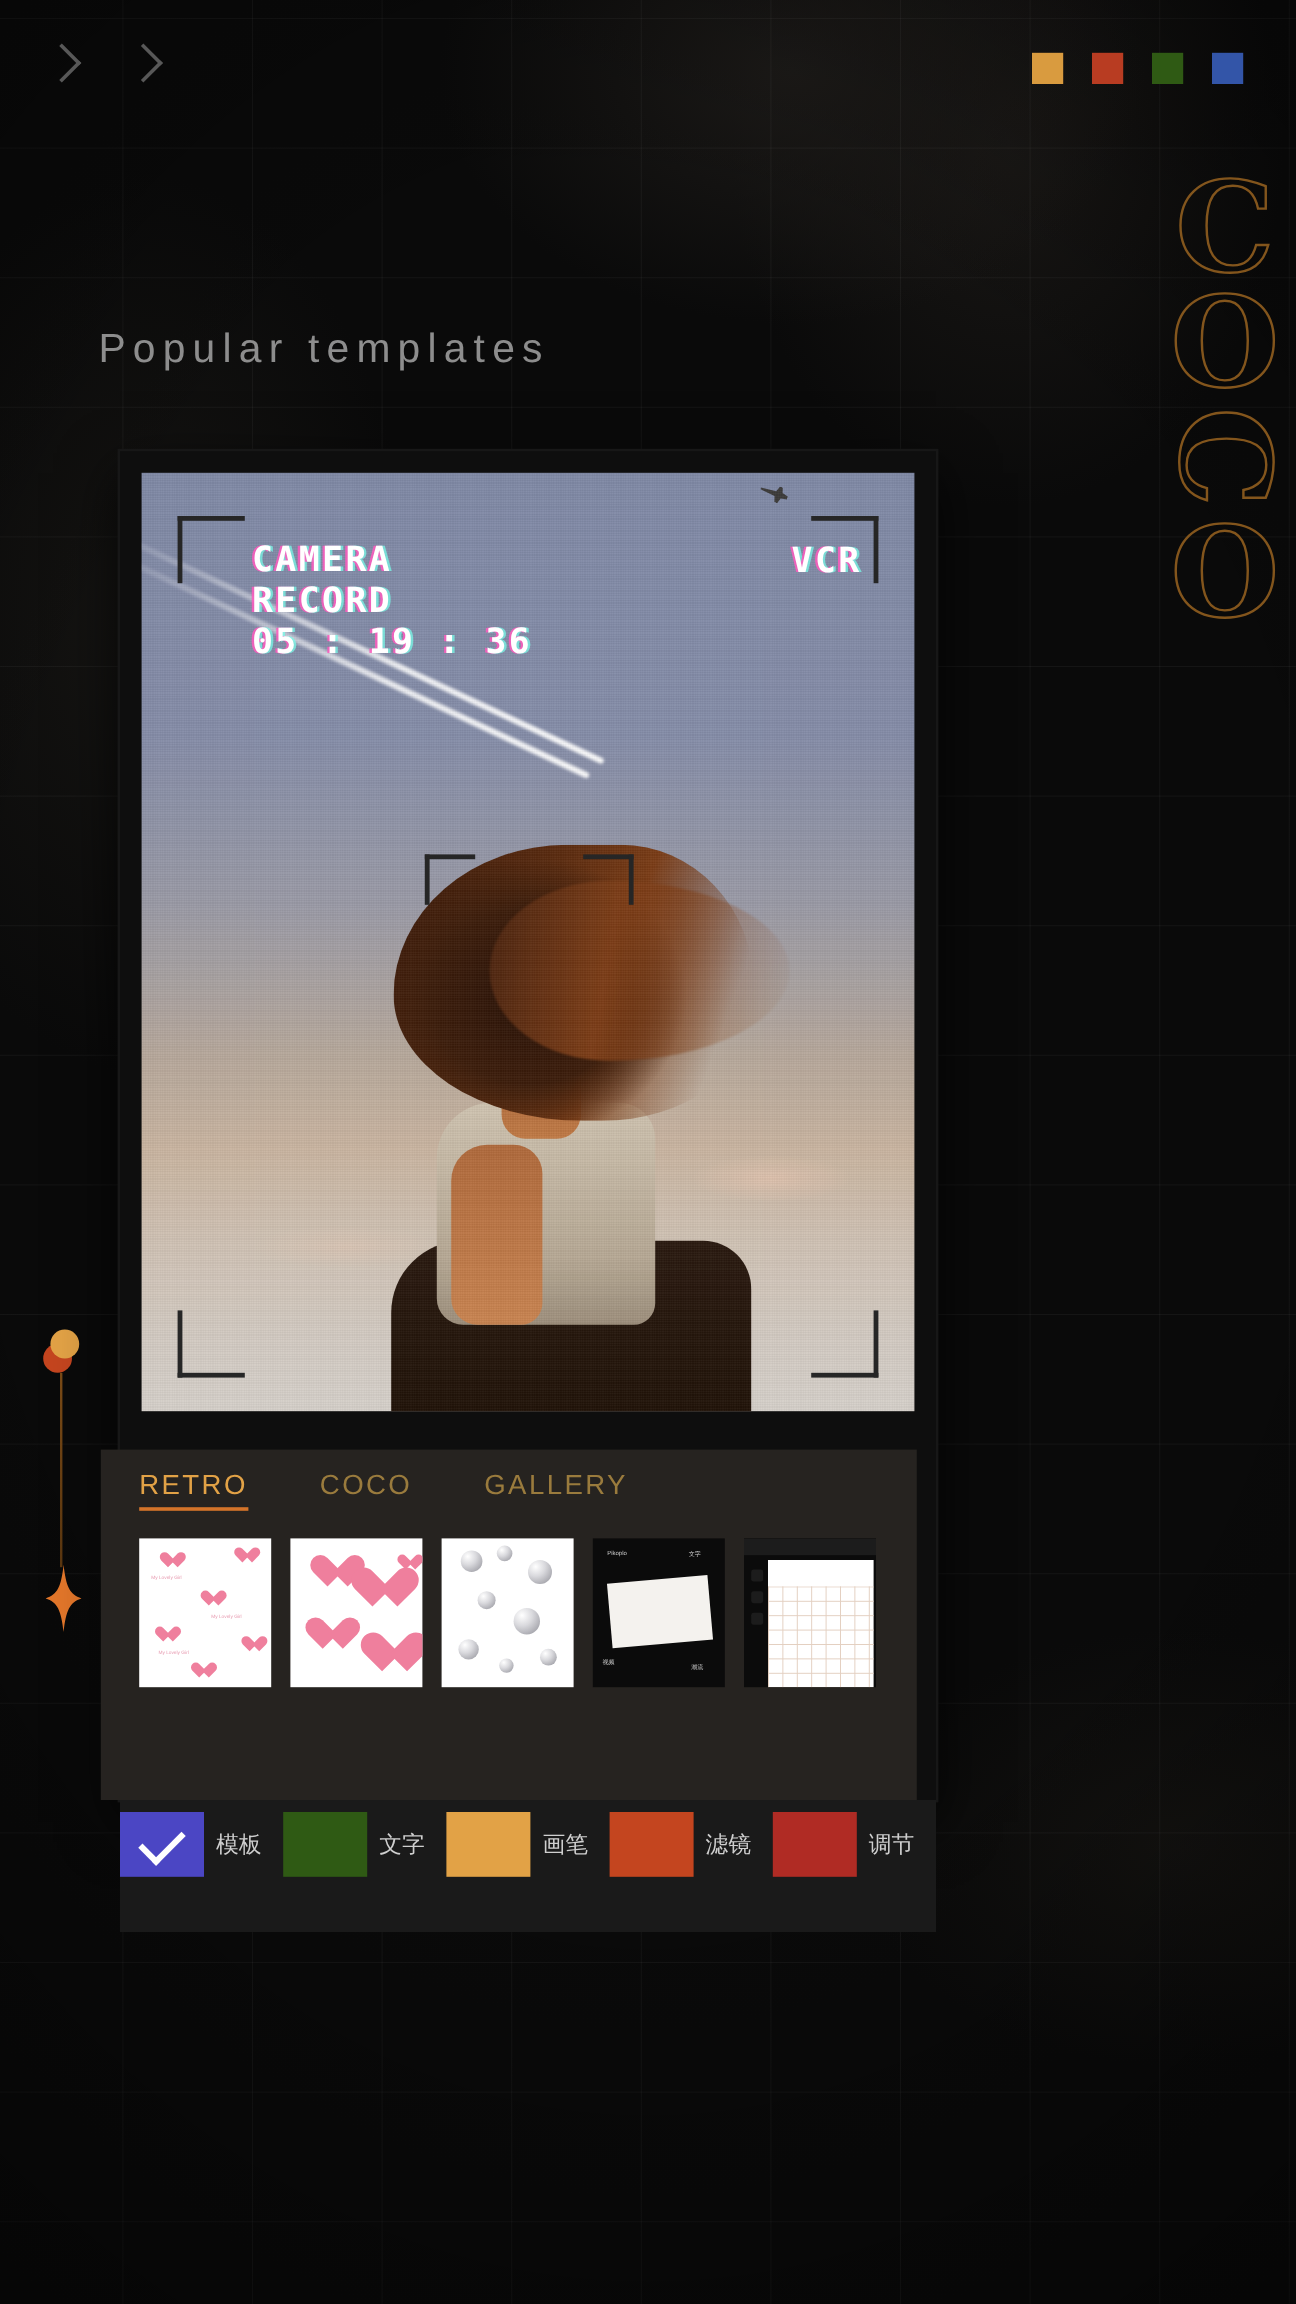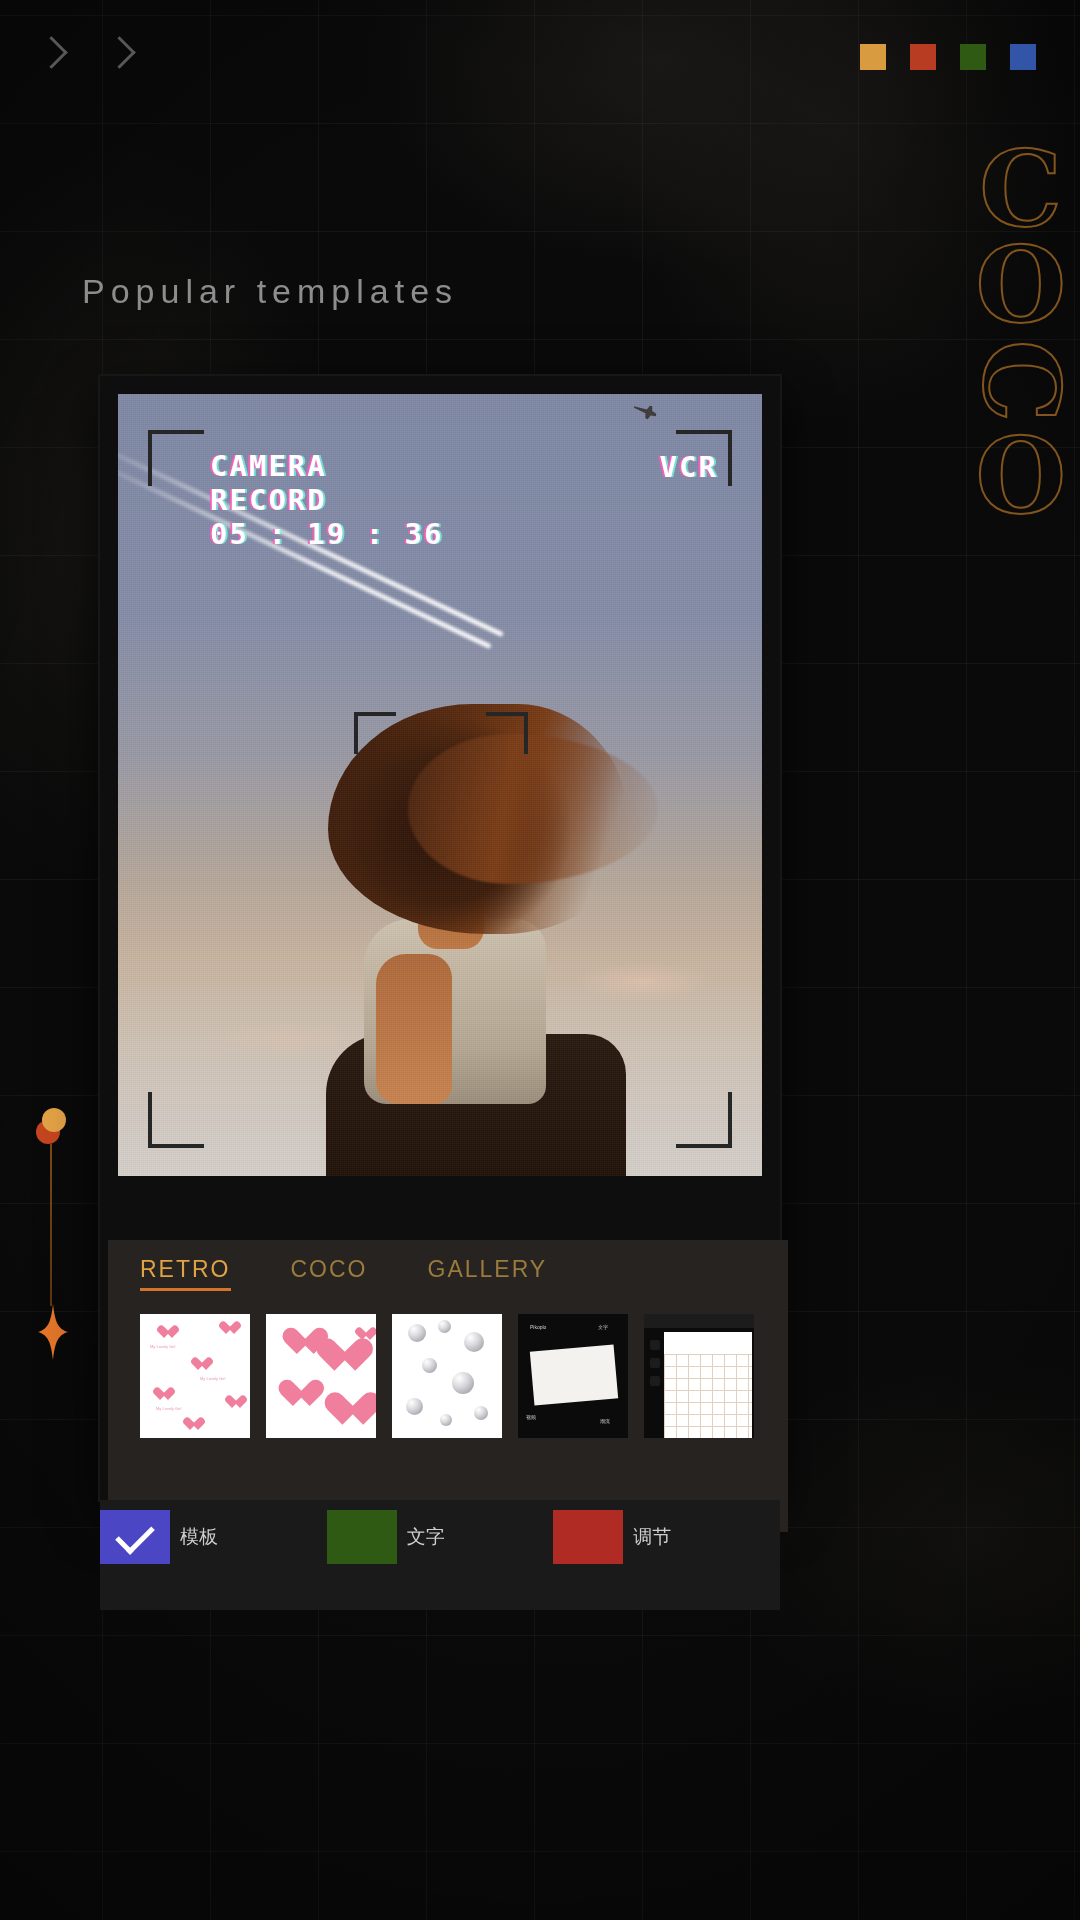--- a/index.html
+++ b/index.html
@@ -182,23 +182,22 @@
     color:#fff;font-weight:bold;letter-spacing:2px;
     text-shadow:-2px 0 rgba(255,90,190,.85), 2px 0 rgba(120,255,235,.7);
     margin-left:44px;
   }
   .ov-left{position:absolute;left:48px;top:56px;font-size:29px;line-height:1.17;}
   .ov-right{position:absolute;right:44px;top:56px;font-size:29px;}
   .ov-stamp{position:absolute;right:40px;bottom:78px;font-size:30px;line-height:1.2;text-align:right;}
 
   
   .panel{
-    position:absolute;left:108px;top:1208px;width:680px;height:292px;
+    position:absolute;left:84px;top:1208px;width:680px;height:292px;
     background:#262320;
-    margin-top:32px;
   }
   .tabs{position:absolute;left:32px;top:16px;display:flex;gap:60px;}
   .tab{
     font-size:23px;letter-spacing:2px;color:#9a7b3d;
     padding-bottom:8px;position:relative;font-family:"Liberation Sans",sans-serif;
   }
   .tab.active{color:#E2A246;}
   .tab.active:after{
     content:"";position:absolute;left:0;right:0;bottom:0;height:3px;background:#D4742A;
   }
@@ -391,18 +390,26 @@
       <div class="sq" style="background:#4B46C4">
         <div class="check"></div>
       </div>
       <div class="lbl">模板</div>
     </div>
     <div class="tool">
       <div class="sq" style="background:#2F5A14"></div>
       <div class="lbl">文字</div>
     </div>
     <div class="tool">
+      <div class="sq" style="background:#E2A246"></div>
+      <div class="lbl">画笔</div>
+    </div>
+    <div class="tool">
+      <div class="sq" style="background:#C4451F"></div>
+      <div class="lbl">滤镜</div>
+    </div>
+    <div class="tool">
       <div class="sq" style="background:#B02B24"></div>
       <div class="lbl">调节</div>
     </div>
   </div>
 
 </div>
 
 </body></html>

